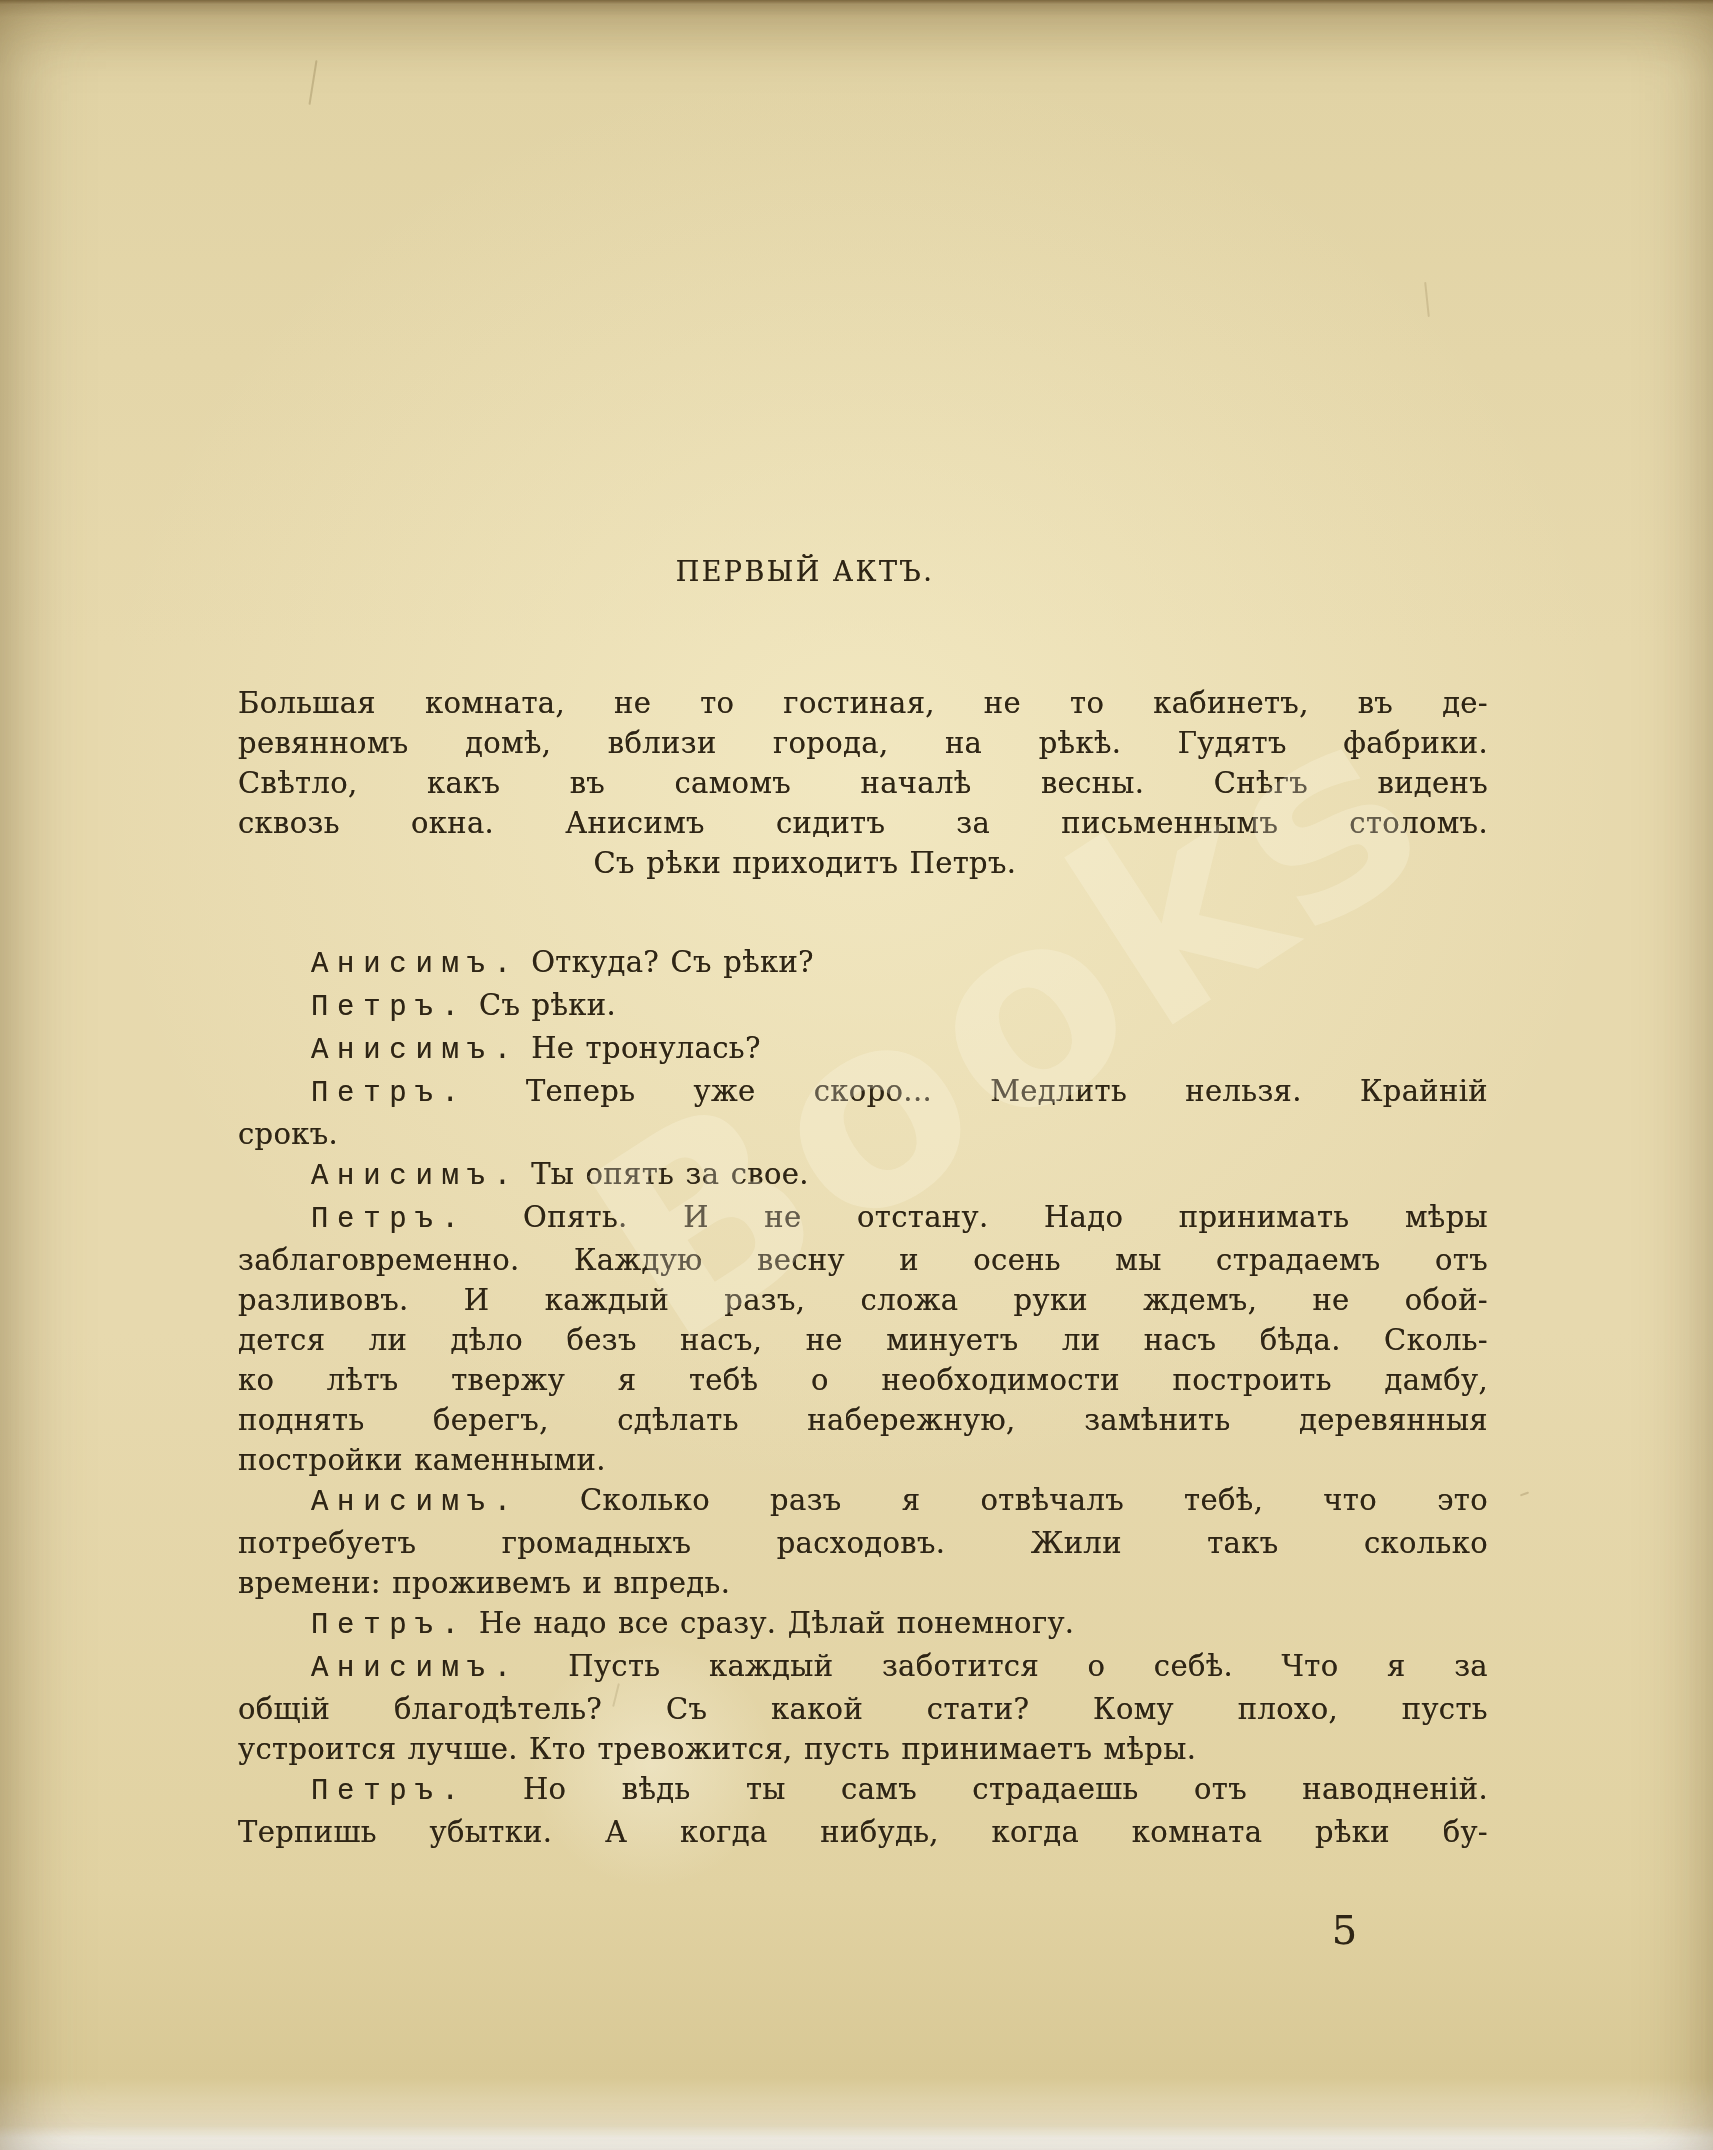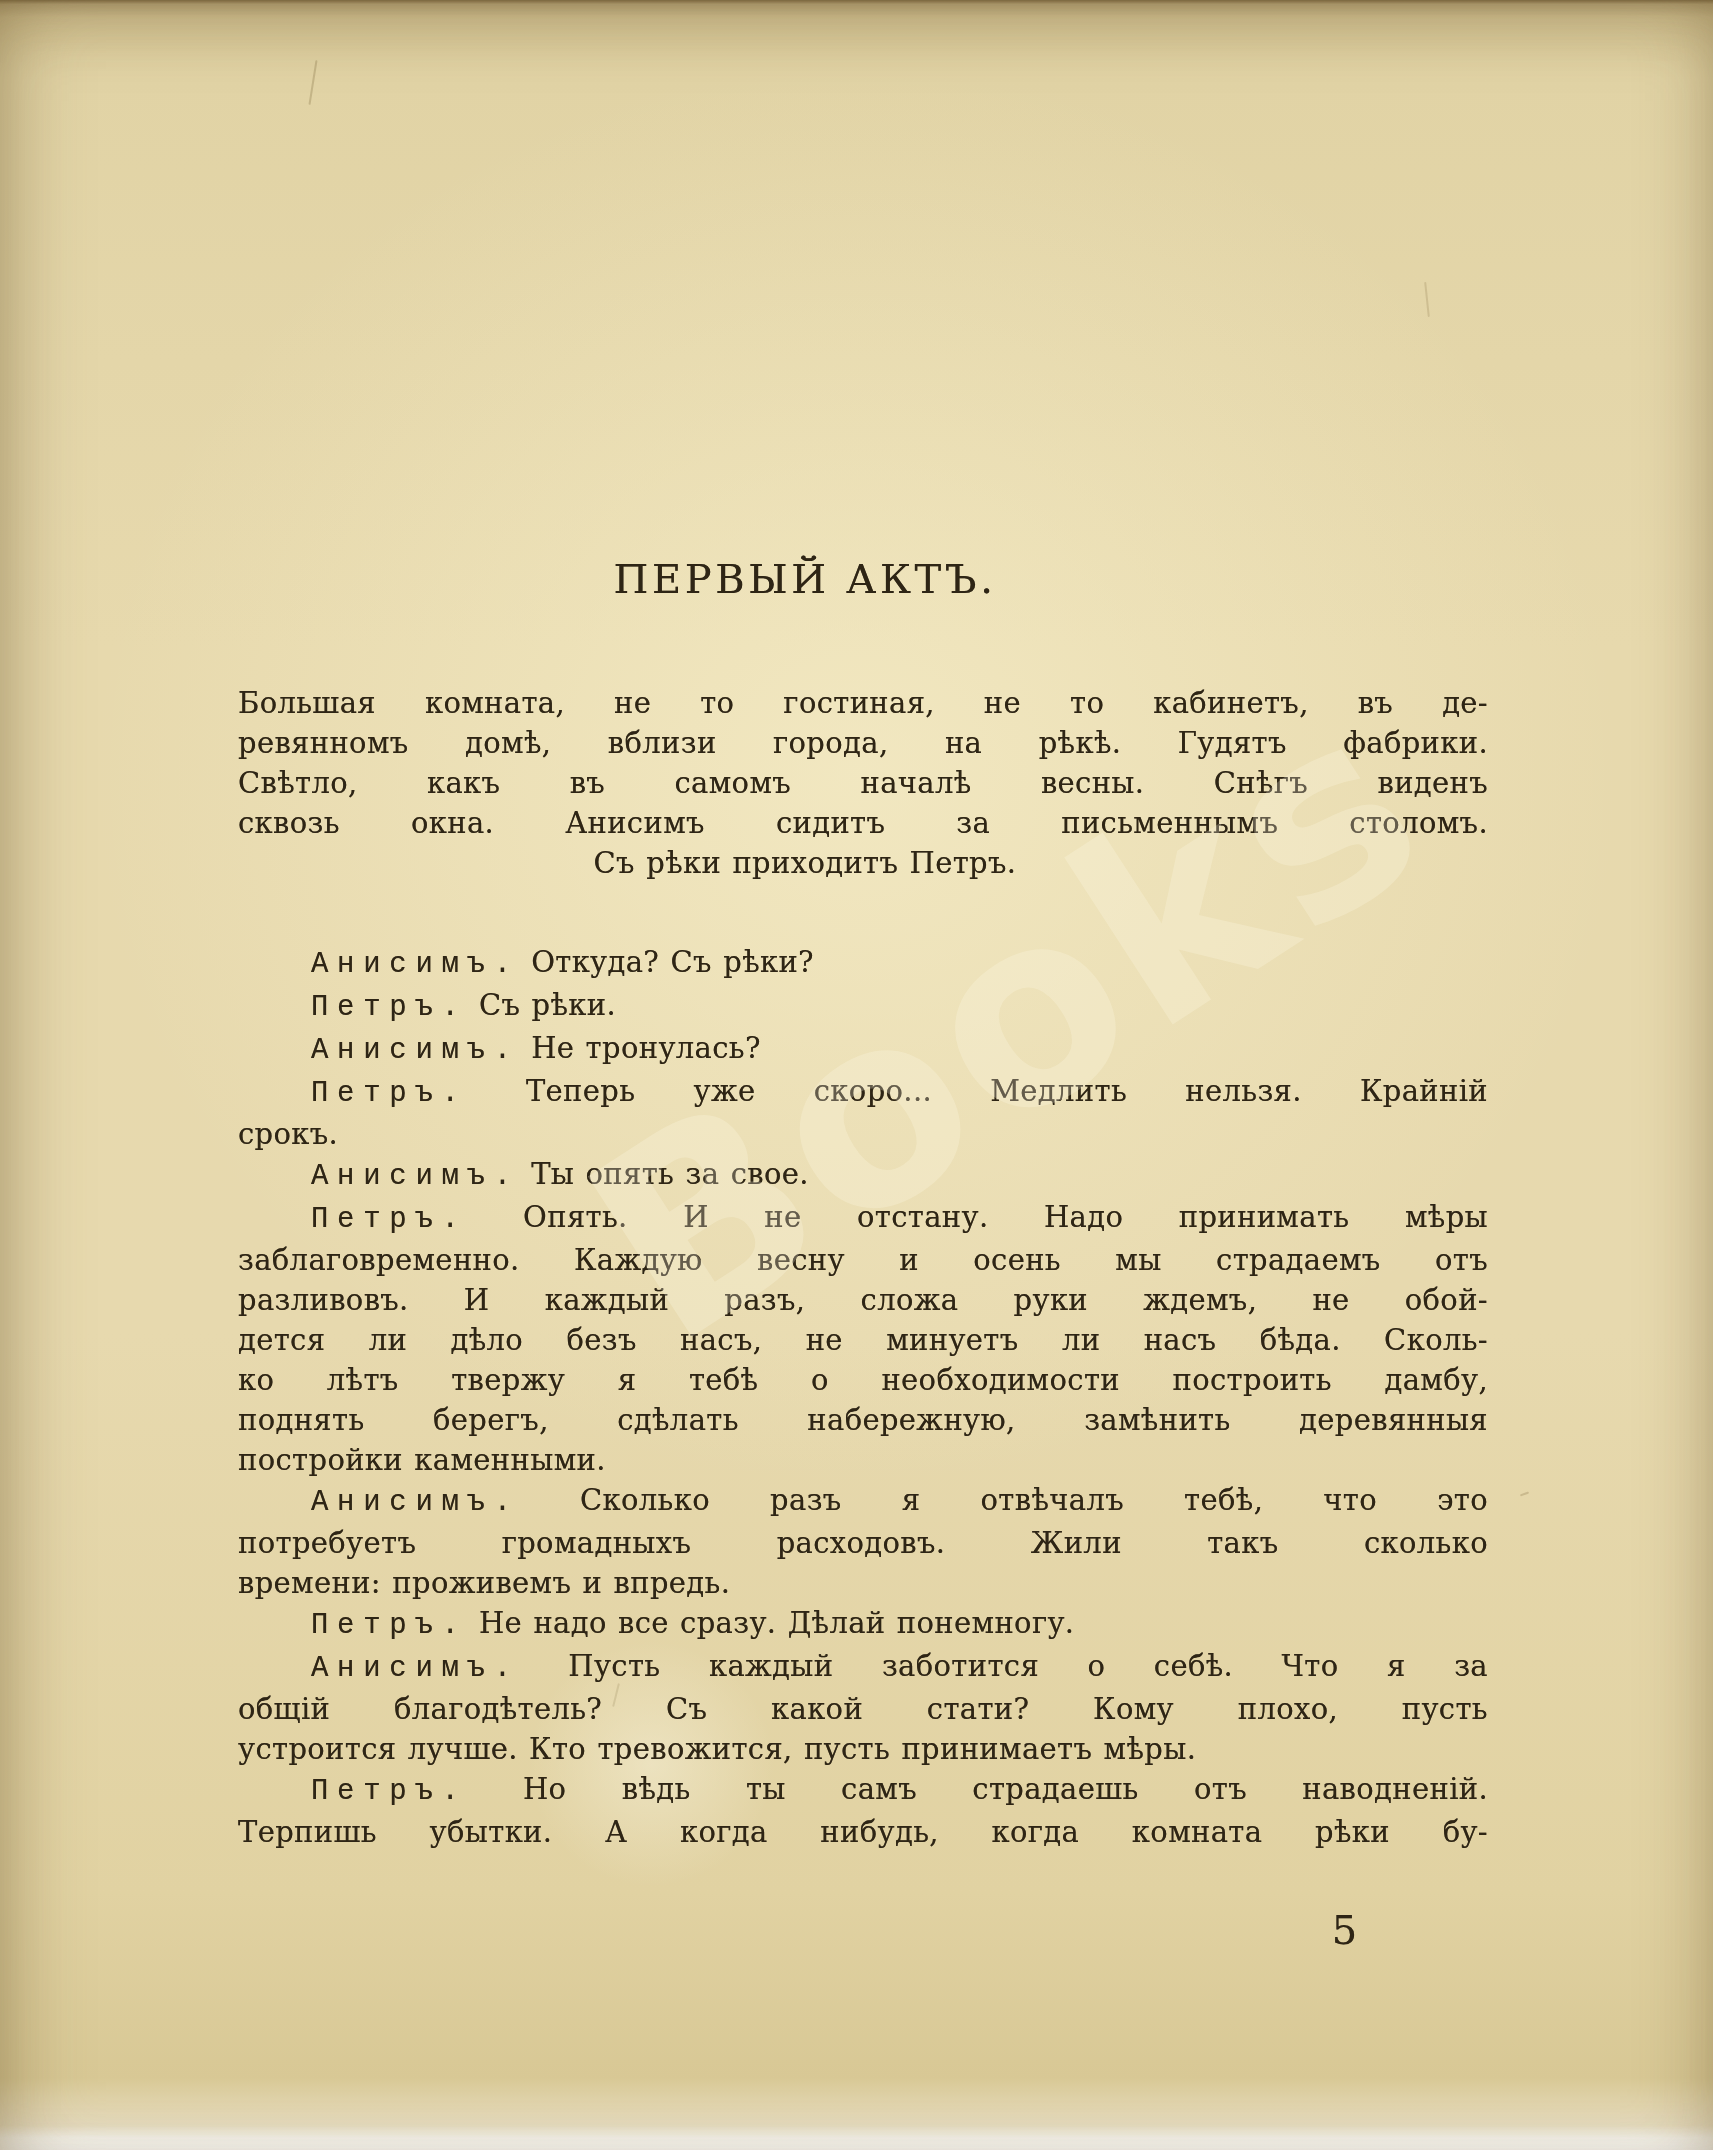--- a/index.html
+++ b/index.html
@@ -20,21 +20,21 @@
         #85714a 0px, #c0ae81 4.3px, #d8c898 17px, #e1d3a5 79px,
         #e7d9ad 30%, #e7d9ae 62%, #e1d2a2 88%,
         #d8c895 96.6%, #e9dfc2 98.8%, #fbfaf4 99.4%, #ffffff 100%);
     box-shadow:
       inset 37px 0 79px -26px rgba(118,96,52,.38),
       inset -32px 0 73px -26px rgba(118,96,52,.30),
       inset 0 32px 79px -26px rgba(100,80,40,.35);
   }
   .title {
     position: absolute; left: 180px; top: 556px; width: 1250px; margin: 0;
-    font-size: 40px; font-weight: normal; letter-spacing: .09em;
+    font-size: 27px; font-weight: normal; letter-spacing: .09em;
     text-align: center;
     text-shadow: 0 0 0.6px rgba(46,37,21,.7);
   }
   .text-col {
     position: absolute; left: 238px; top: 683px; width: 1250px;
     font-size: 29px; line-height: 40px;
     letter-spacing: .012em; word-spacing: .06em;
     text-shadow: 0 0 0.6px rgba(46,37,21,.6);
   }
   .ln { text-align: justify; text-align-last: justify; }

